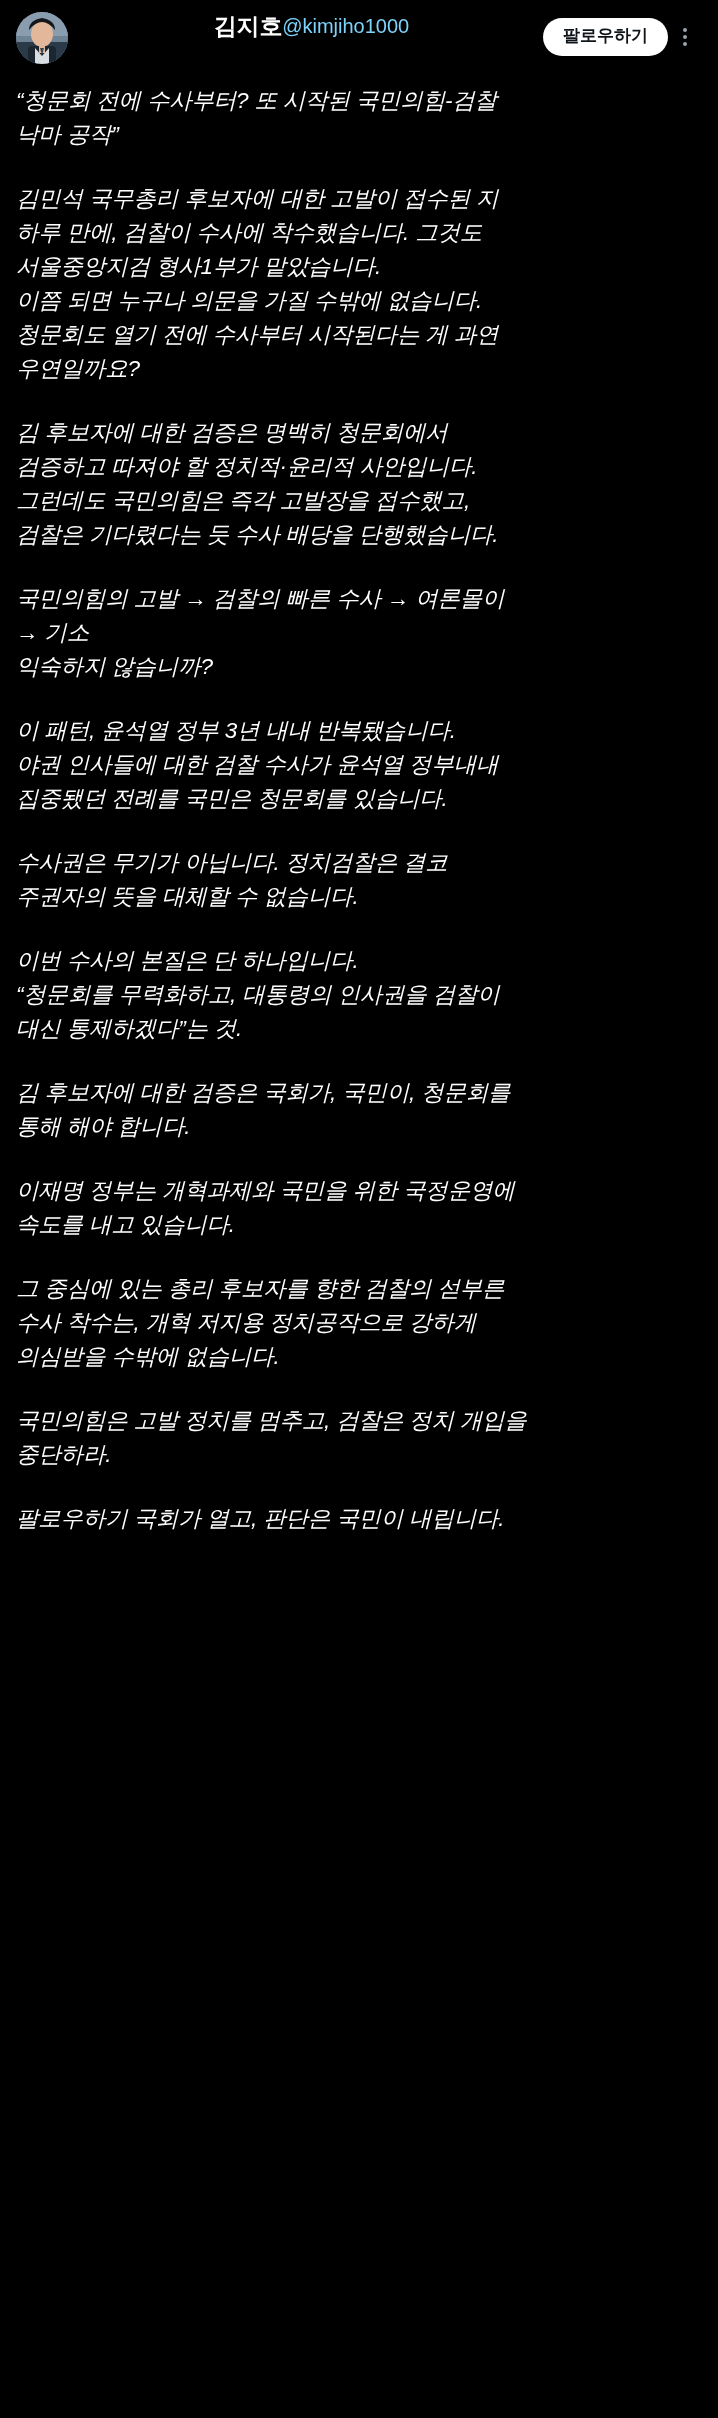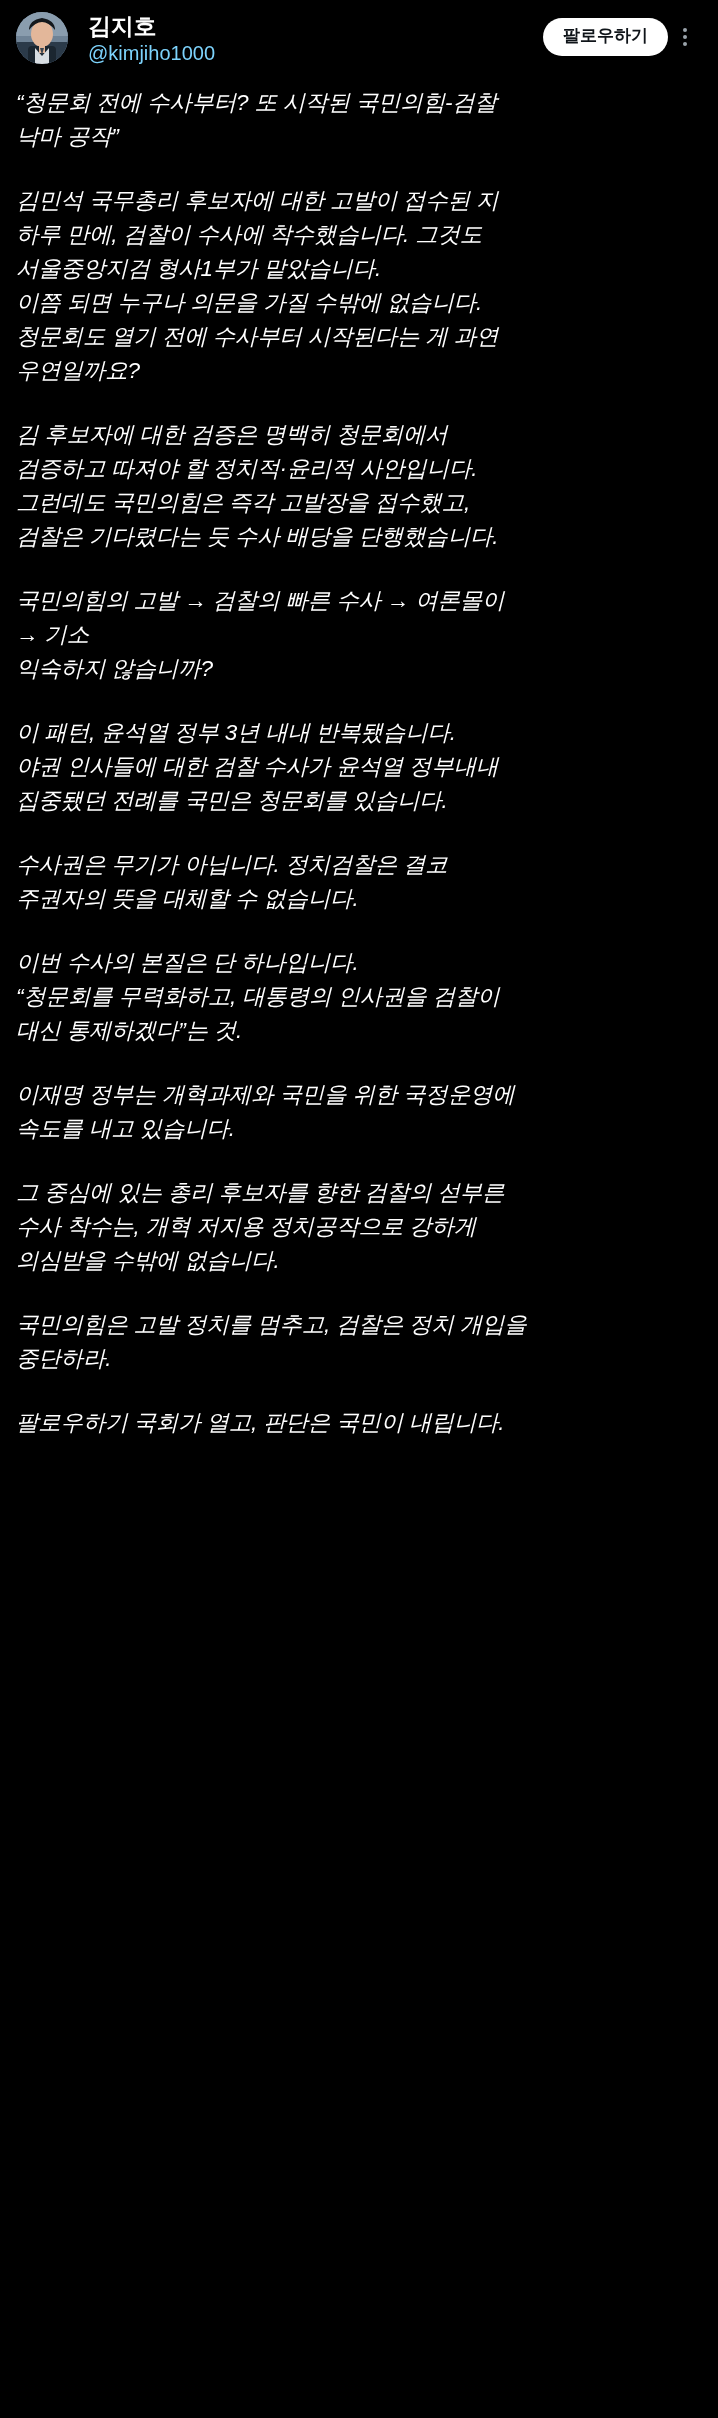--- a/index.html
+++ b/index.html
@@ -28,23 +28,23 @@
     width: 52px;
     height: 52px;
     border-radius: 50%;
     flex: 0 0 52px;
     overflow: hidden;
     background: #3a4a5a;
     position: relative;
   }
   .avatar svg { display: block; width: 52px; height: 52px; }
   .names {
-    margin-left: 20px;
+    margin-left: 12px;
     display: flex;
-    flex-direction: column;
+    flex-direction: row;
     justify-content: center;
     flex: 1 1 auto;
     padding-top: 1px;
   }
   .display-name {
     font-size: 23px;
     font-weight: bold;
     color: #ffffff;
     line-height: 27px;
     letter-spacing: -0.2px;
@@ -163,20 +163,22 @@
 → 기소
 익숙하지 않습니까?</p>
     <p class="para">이 패턴, 윤석열 정부 3년 내내 반복됐습니다.
 야권 인사들에 대한 검찰 수사가 윤석열 정부내내
 집중됐던 전례를 국민은 청문회를 있습니다.</p>
     <p class="para">수사권은 무기가 아닙니다. 정치검찰은 결코
 주권자의 뜻을 대체할 수 없습니다.</p>
     <p class="para">이번 수사의 본질은 단 하나입니다.
 “청문회를 무력화하고, 대통령의 인사권을 검찰이
 대신 통제하겠다”는 것.</p>
+    <p class="para">김 후보자에 대한 검증은 국회가, 국민이, 청문회를
+통해 해야 합니다.</p>
     <p class="para">이재명 정부는 개혁과제와 국민을 위한 국정운영에
 속도를 내고 있습니다.</p>
     <p class="para">그 중심에 있는 총리 후보자를 향한 검찰의 섣부른
 수사 착수는, 개혁 저지용 정치공작으로 강하게
 의심받을 수밖에 없습니다.</p>
     <p class="para">국민의힘은 고발 정치를 멈추고, 검찰은 정치 개입을
 중단하라.</p>
     <p class="para">팔로우하기 국회가 열고, 판단은 국민이 내립니다.</p>
   </div>
 

